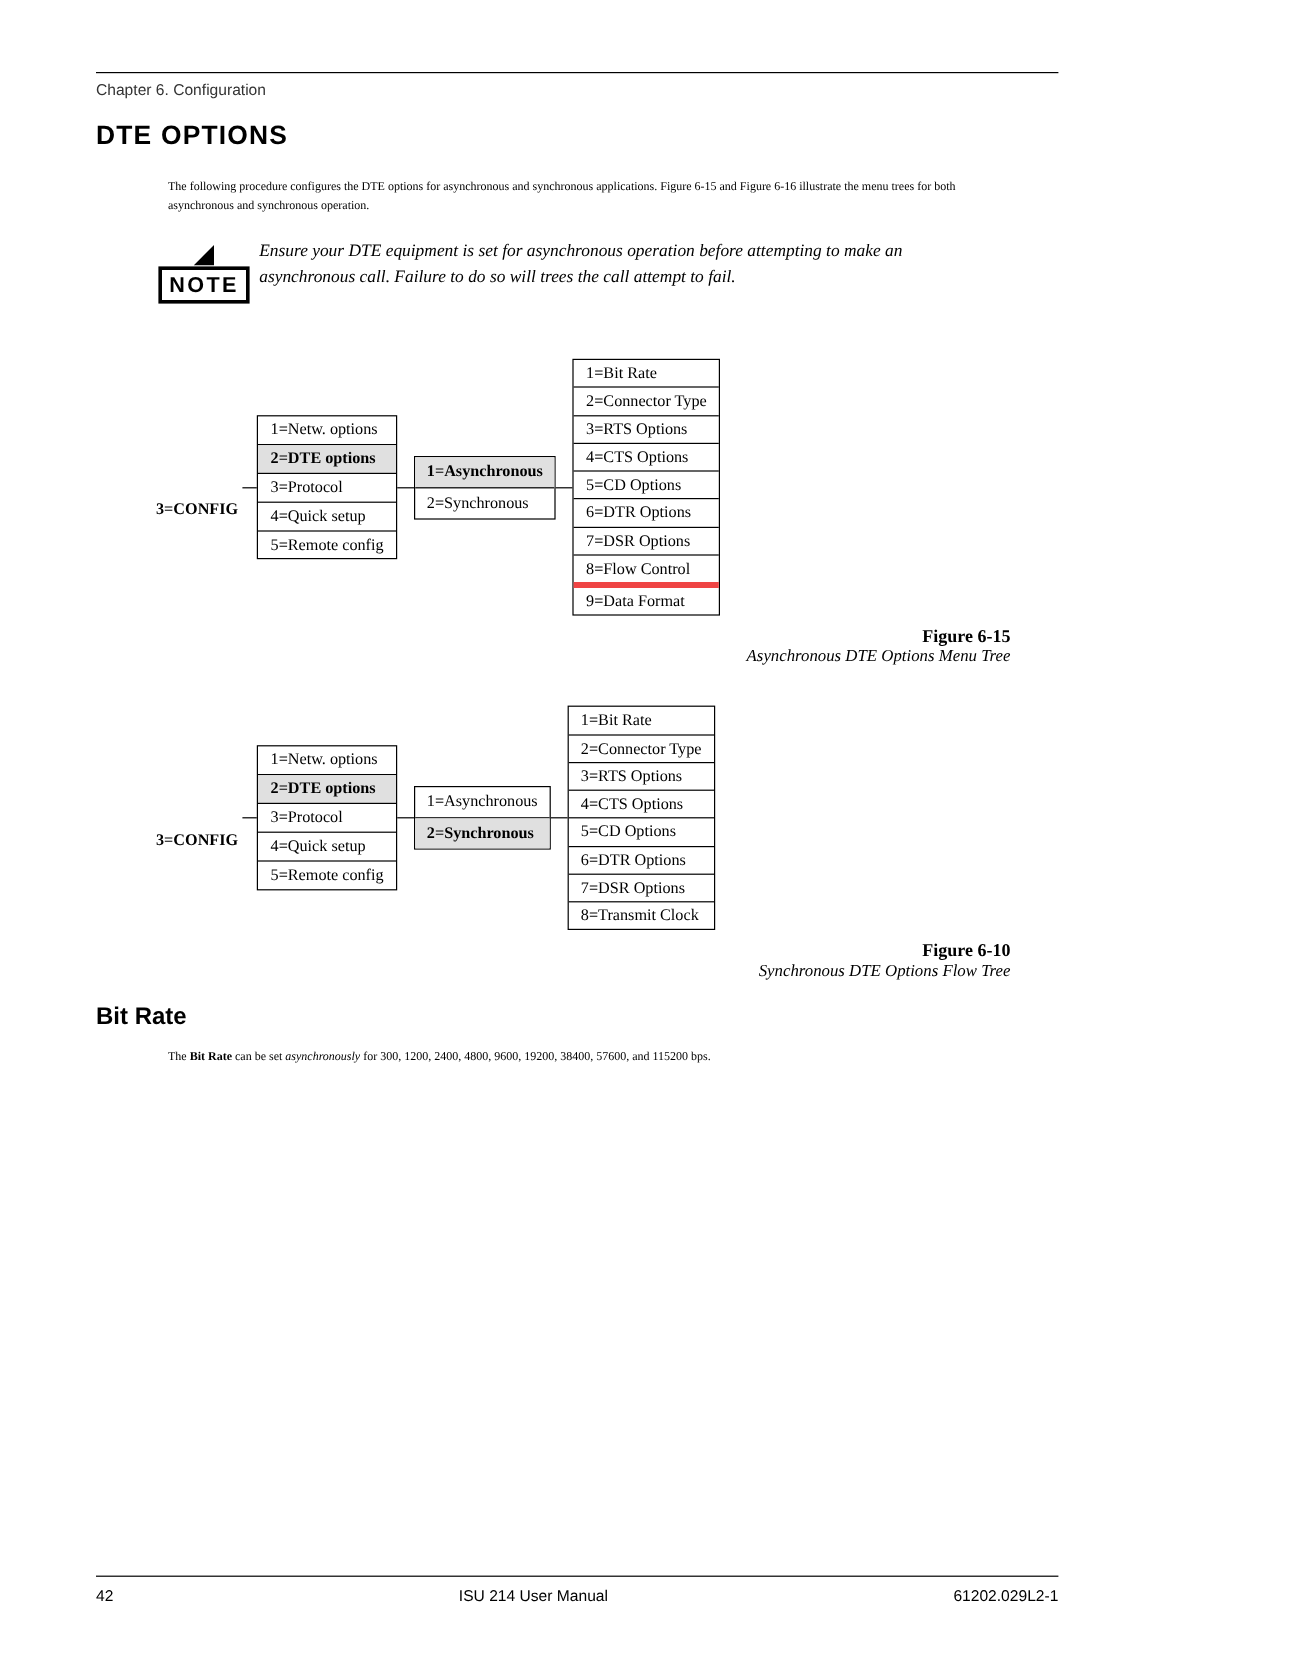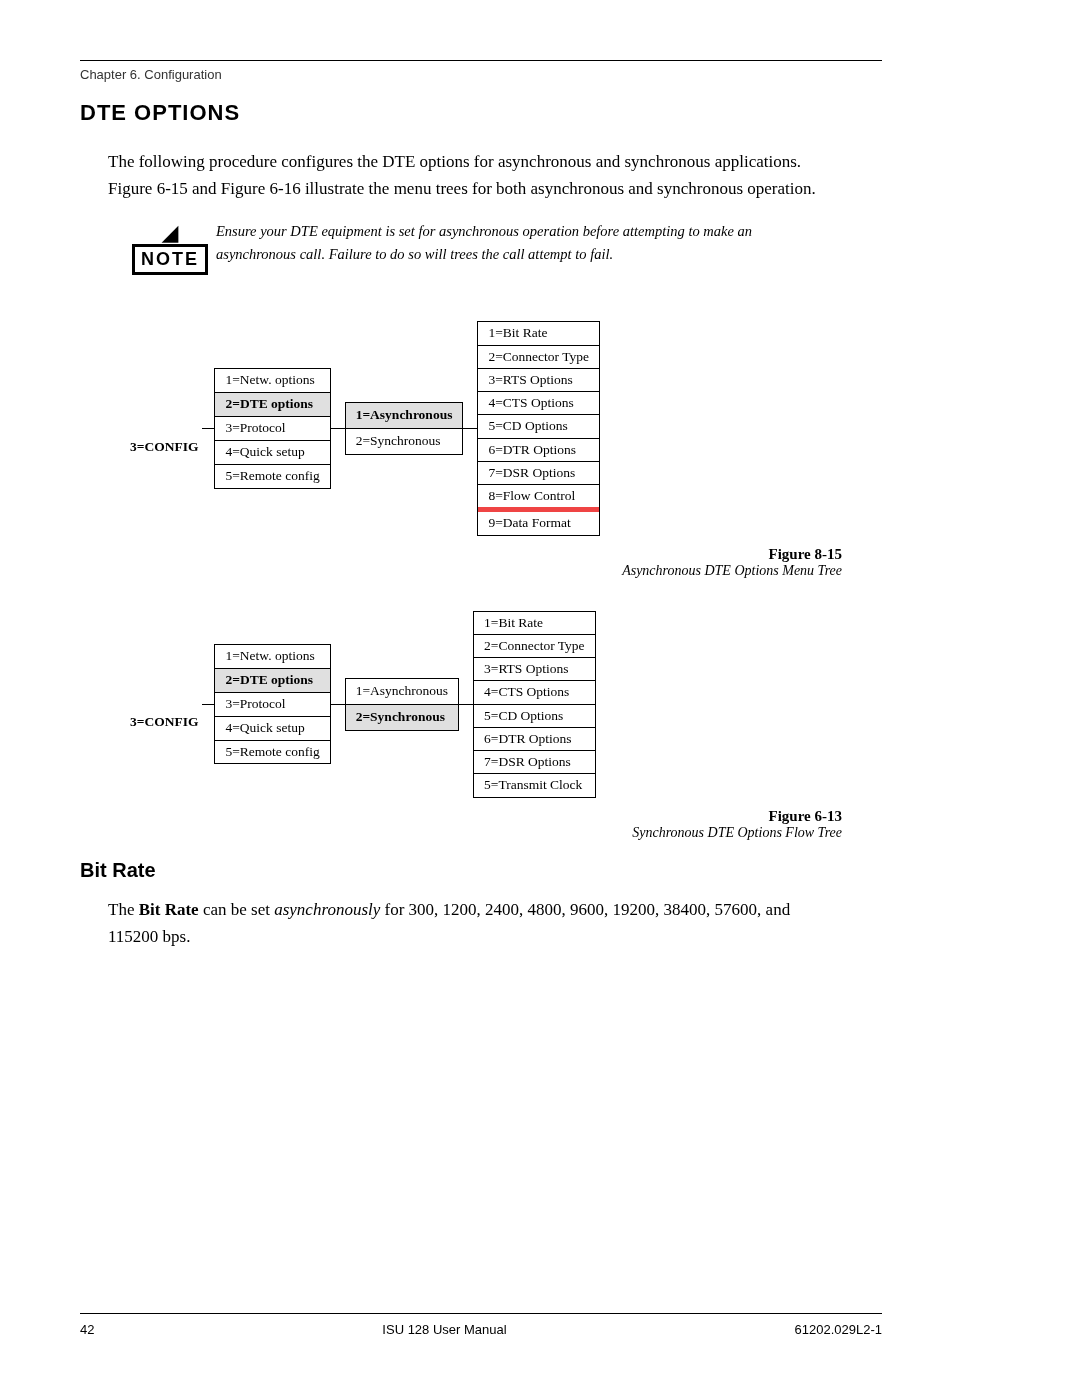--- a/index.html
+++ b/index.html
@@ -34,24 +34,24 @@
     .section-title {
       font-family: Arial, sans-serif;
       font-weight: 900;
       font-size: 22px;
       text-transform: uppercase;
       letter-spacing: 1px;
       margin-bottom: 22px;
       color: #000;
     }
     .body-text {
-      font-size: 17px;
+      font-size: 10px;
       line-height: 1.6;
       margin-bottom: 18px;
-      margin-left: 28px;
+      margin-left: 60px;
       margin-right: 60px;
     }
     .note-box {
       display: flex;
       align-items: flex-start;
       margin: 0 60px 22px 60px;
       gap: 16px;
     }
     .note-icon {
       display: flex;
@@ -155,21 +155,21 @@
         <div style="padding:1px 10px; border-bottom:1px solid #000; line-height:1.5;">4=CTS Options</div>
         <div style="padding:1px 10px; border-bottom:1px solid #000; line-height:1.5;">5=CD Options</div>
         <div style="padding:1px 10px; border-bottom:1px solid #000; line-height:1.5;">6=DTR Options</div>
         <div style="padding:1px 10px; border-bottom:1px solid #000; line-height:1.5;">7=DSR Options</div>
         <div style="padding:1px 10px; border-bottom:5px solid #ef4444; line-height:1.5;">8=Flow Control</div>
         <div style="padding:1px 10px; line-height:1.5;">9=Data Format</div>
       </div>
     </div>
 
     <div style="text-align:right; margin-top:6px; padding-right:10px;">
-      <div style="font-weight:bold; font-size:15px;">Figure 8-15</div>
+      <div style="font-weight:bold; font-size:15px;">Figure 6-15</div>
       <div style="font-style:italic; font-size:14px;">Asynchronous DTE Options Menu Tree</div>
     </div>
   </div>
 
   <div style="margin: 18px 30px 0 30px;">
 
     <div style="display:flex; flex-direction:row; align-items:center; gap:0; padding: 14px 0 4px 20px;">
 
       <div style="display:flex; flex-direction:column; align-items:flex-end; justify-content:center; margin-right:0;">
         <span class="col1-label">3=CONFIG</span>
@@ -195,36 +195,36 @@
       <div style="width:14px; height:1px; background:#000;"></div>
 
       <div style="display:flex; flex-direction:column; border:1px solid #000; font-size:13.5px;">
         <div style="padding:1px 10px; border-bottom:1px solid #000; line-height:1.5;">1=Bit Rate</div>
         <div style="padding:1px 10px; border-bottom:1px solid #000; line-height:1.5;">2=Connector Type</div>
         <div style="padding:1px 10px; border-bottom:1px solid #000; line-height:1.5;">3=RTS Options</div>
         <div style="padding:1px 10px; border-bottom:1px solid #000; line-height:1.5;">4=CTS Options</div>
         <div style="padding:1px 10px; border-bottom:1px solid #000; line-height:1.5;">5=CD Options</div>
         <div style="padding:1px 10px; border-bottom:1px solid #000; line-height:1.5;">6=DTR Options</div>
         <div style="padding:1px 10px; border-bottom:1px solid #000; line-height:1.5;">7=DSR Options</div>
-        <div style="padding:1px 10px; line-height:1.5;">5=Transmit Clock</div>
+        <div style="padding:1px 10px; line-height:1.5;">8=Transmit Clock</div>
       </div>
     </div>
 
     <div style="text-align:right; margin-top:6px; padding-right:10px;">
-      <div style="font-weight:bold; font-size:15px;">Figure 6-13</div>
+      <div style="font-weight:bold; font-size:15px;">Figure 6-10</div>
       <div style="font-style:italic; font-size:14px;">Synchronous DTE Options Flow Tree</div>
     </div>
   </div>
 
   <div class="subsection-title">Bit Rate</div>
 
   <div class="body-text">
     The <strong>Bit Rate</strong> can be set <em>asynchronously</em> for 300, 1200, 2400, 4800, 9600, 19200, 38400, 57600, and 115200 bps.
   </div>
 
 
   <div class="bottom-rule"></div>
   <div class="footer">
     <span>42</span>
-    <span>ISU 128 User Manual</span>
+    <span>ISU 214 User Manual</span>
     <span>61202.029L2-1</span>
   </div>
 </div>
 
 </body></html>

